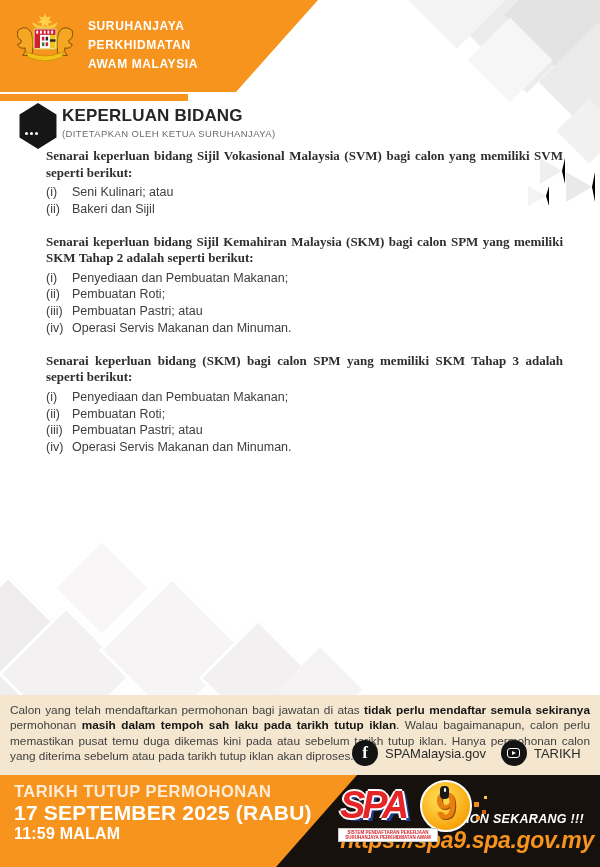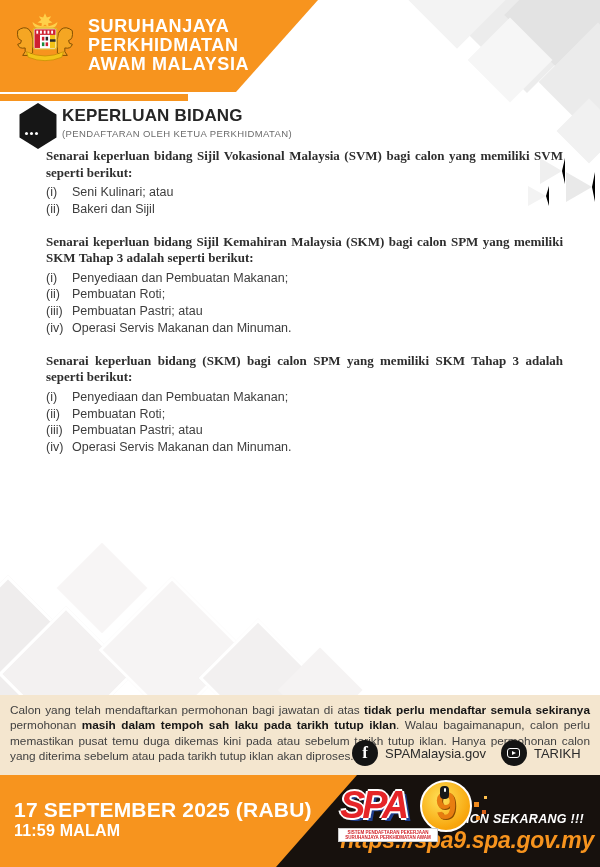--- a/index.html
+++ b/index.html
@@ -14,21 +14,21 @@
   .page{position:relative;width:600px;height:867px;background:#fff;overflow:hidden;}
 
   
   .d-sq{position:absolute;transform:rotate(45deg);z-index:0;}
   .d-tri{position:absolute;width:0;height:0;border-style:solid;z-index:0;}
 
   
   .header-orange{position:absolute;left:0;top:0;width:340px;height:92px;background:var(--accent);
     clip-path:polygon(0 0,318px 0,236px 92px,0 92px);z-index:2;}
   .crest{position:absolute;left:14px;top:8px;width:62px;height:70px;}
-  .org-name{position:absolute;left:88px;top:17px;color:#fff;font-weight:800;font-size:18px;
+  .org-name{position:absolute;left:88px;top:17px;color:#fff;font-weight:800;font-size:12px;
     line-height:19px;letter-spacing:.6px;}
   .lampiran{position:absolute;left:452px;top:38px;font-size:20px;font-weight:800;
     color:var(--accent);letter-spacing:1.5px;z-index:2;}
   .orange-strip{position:absolute;left:0;top:94px;width:188px;height:7px;background:var(--accent);z-index:2;}
 
   
   .hexagon{position:absolute;left:17px;top:103px;width:42px;height:46px;background:#161616;
     clip-path:polygon(50% 0,94% 25%,94% 75%,50% 100%,6% 75%,6% 25%);z-index:2;}
   .hex-dots{position:absolute;left:8px;top:29px;display:flex;gap:2px;}
   .hex-dots i{width:3px;height:3px;border-radius:50%;background:#fff;}
@@ -57,21 +57,21 @@
   .yt-tri{width:0;height:0;border-top:2.6px solid transparent;border-bottom:2.6px solid transparent;
     border-left:4.2px solid #fff;margin-left:1px;}
   .social-label{font-size:13px;color:#2b2b2b;margin-right:8px;text-align:right;}
 
   
   .bottom-bar{position:absolute;left:0;top:775px;width:600px;height:92px;background:var(--accent);z-index:2;}
   .bar-black{position:absolute;left:0;top:0;width:600px;height:92px;background:var(--bar-black);
     clip-path:polygon(59.5% 0,100% 0,100% 100%,46% 100%);}
   .bar-text{position:absolute;left:14px;top:7px;color:#fff;}
   .bar-label{font-size:16.5px;font-weight:600;color:rgba(255,255,255,.82);letter-spacing:.5px;}
-  .bar-date{font-size:21px;font-weight:800;margin-top:16px;letter-spacing:.2px;}
+  .bar-date{font-size:21px;font-weight:800;margin-top:0;letter-spacing:.2px;}
   .bar-time{font-size:16px;font-weight:800;letter-spacing:.2px;}
   .cta{position:absolute;right:16px;top:812px;z-index:3;color:#fff;font-weight:bold;font-style:italic;
     font-size:12.5px;letter-spacing:.3px;}
   .url{position:absolute;right:6px;top:827px;z-index:3;color:var(--accent);font-weight:800;
     font-style:italic;font-size:23px;letter-spacing:-.3px;}
 
   
   .spa9{position:absolute;left:336px;top:780px;width:160px;height:78px;z-index:4;}
   .spa-word{position:absolute;left:4px;top:4px;font-size:38px;font-weight:900;font-style:italic;
     color:#e52528;letter-spacing:-3px;
@@ -147,37 +147,37 @@
 
   <div class="hexagon">
     <div class="hex-dots">
         <i></i>
         <i></i>
         <i></i>
       </div>
   </div>
   <div class="title-wrap">
     <div class="page-title">KEPERLUAN BIDANG</div>
-    <div class="page-subtitle">(PENDAFTARAN OLEH KETUA PERKHIDMATAN)</div>
+    <div class="page-subtitle">(DITETAPKAN OLEH KETUA SURUHANJAYA)</div>
   </div>
 
   <div class="sections" id="sections">
       <div class="section">
         <div class="section-heading">Senarai keperluan bidang Sijil Vokasional Malaysia (SVM) bagi calon yang memiliki SVM seperti berikut:</div>
         <div class="item">
           <span class="marker">(i)</span>
           <span>Seni Kulinari; atau</span>
         </div>
         <div class="item">
           <span class="marker">(ii)</span>
           <span>Bakeri dan Sijil</span>
         </div>
       </div>
       <div class="section">
-        <div class="section-heading">Senarai keperluan bidang Sijil Kemahiran Malaysia (SKM) bagi calon SPM yang memiliki SKM Tahap 3 adalah seperti berikut:</div>
+        <div class="section-heading">Senarai keperluan bidang Sijil Kemahiran Malaysia (SKM) bagi calon SPM yang memiliki SKM Tahap 2 adalah seperti berikut:</div>
         <div class="item">
           <span class="marker">(i)</span>
           <span>Penyediaan dan Pembuatan Makanan;</span>
         </div>
         <div class="item">
           <span class="marker">(ii)</span>
           <span>Pembuatan Roti;</span>
         </div>
         <div class="item">
           <span class="marker">(iii)</span>
@@ -221,20 +221,21 @@
         <span class="yt-box">
           <span class="yt-tri"></span>
         </span>
       </span>
       <span class="social-label">TARIKH</span>
     </div>
 
   <div class="bottom-bar">
     <div class="bar-black"></div>
     <div class="bar-text">
+      <div class="bar-label">TARIKH TUTUP PERMOHONAN</div>
       <div class="bar-date">17 SEPTEMBER 2025 (RABU)</div>
       <div class="bar-time">11:59 MALAM</div>
     </div>
   </div>
 
   <div class="spa9">
     <div class="spa-word">SPA</div>
     <div class="nine-circle">
       <span class="nine">9</span>
     </div>

